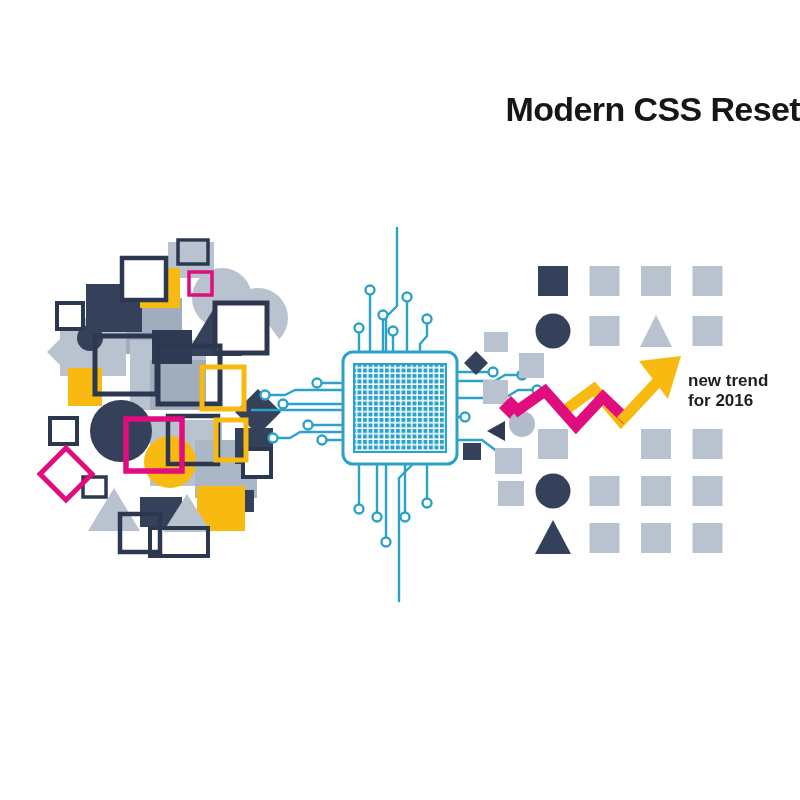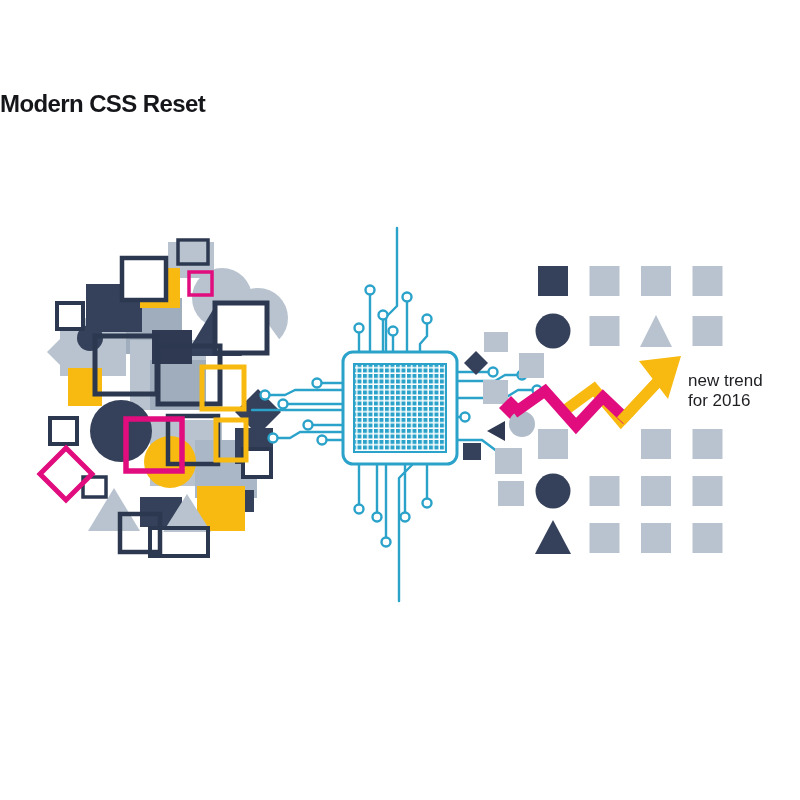--- a/index.html
+++ b/index.html
@@ -1,26 +1,26 @@
 <!DOCTYPE html>
 <html><head>
 <meta charset="utf-8">
 <style>
   html,body{margin:0;padding:0;background:#e9e9e9;}
   .canvas{
     position:relative;width:800px;height:800px;background:#ffffff;
     font-family:"Liberation Sans",sans-serif;overflow:hidden;margin:0 auto;
   }
   .page-title{
-    position:absolute;top:90px;left:0;width:100%;text-align:left;
-    font-size:24px;font-weight:700;letter-spacing:-0.6px;color:#15161a;
+    position:absolute;top:90px;left:0;width:100%;text-align:right;
+    font-size:34px;font-weight:700;letter-spacing:-0.6px;color:#15161a;
   }
   .annotation{
     position:absolute;left:688px;top:371px;
-    font-size:17px;font-weight:400;color:#1e1f23;line-height:20px;
+    font-size:17px;font-weight:700;color:#1e1f23;line-height:20px;
   }
   .art{position:absolute;left:0;top:0;}
 </style>
 </head>
 <body>
 
 <div class="canvas">
 
   <div class="page-title">Modern CSS Reset</div>
 

